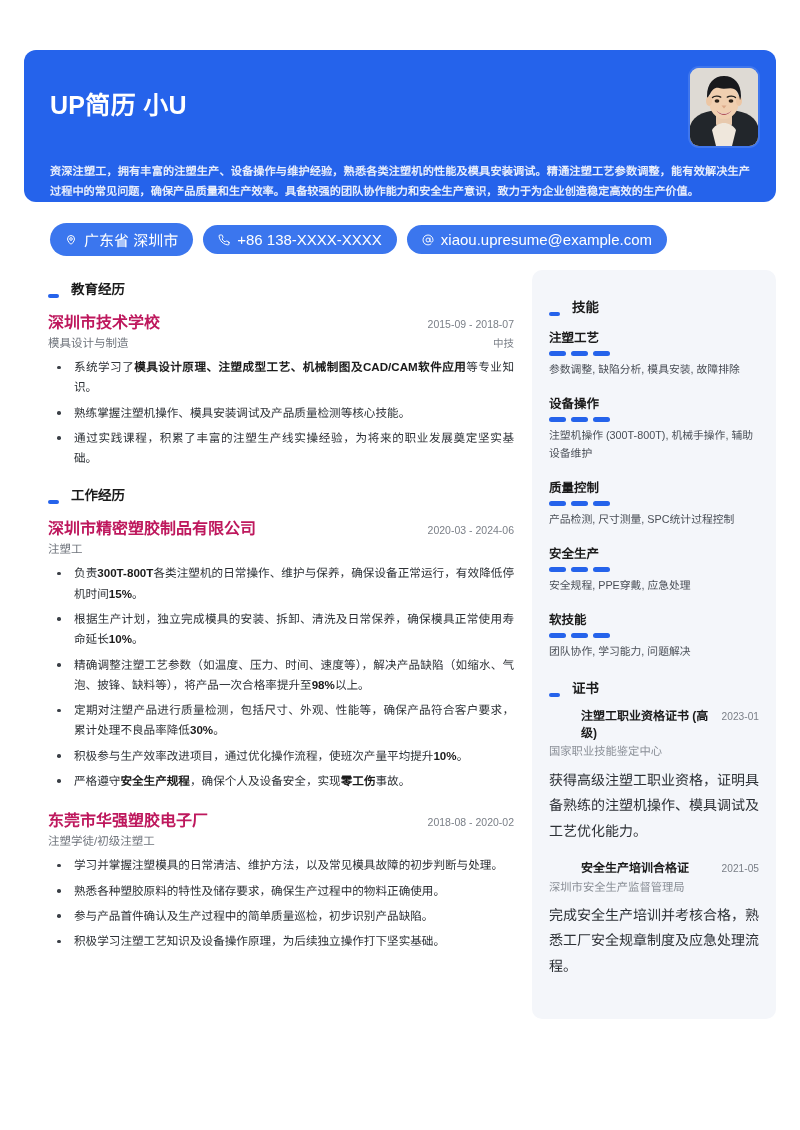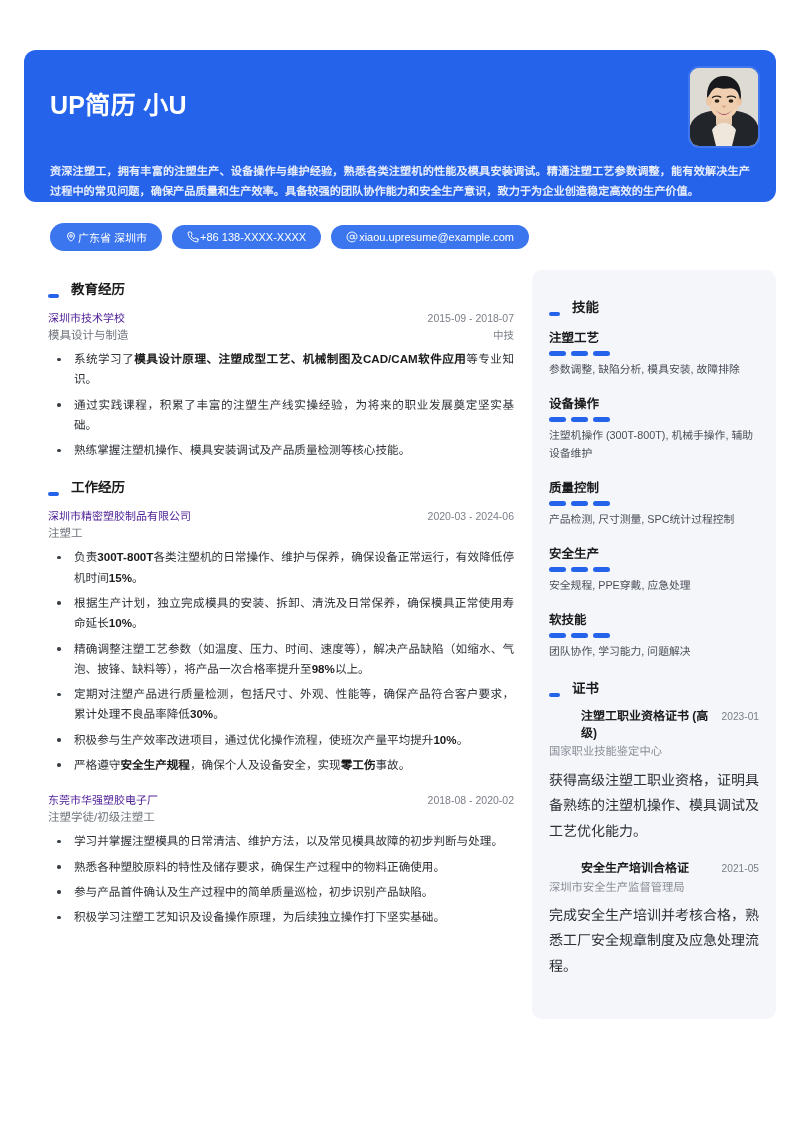--- a/index.html
+++ b/index.html
@@ -45,25 +45,25 @@
     font-size:11.2px; line-height:1.78; color:#e8eefc;
     text-align:justify;
     font-weight:bold;
   }
 
   .contacts {
     position:absolute; left:26px; top:173px;
     display:flex; gap:10px; align-items:center;
   }
   .pill {
-    display:flex; align-items:center; gap:1px;
+    display:flex; align-items:center; gap:7px;
     background:#3b76ee;
     border-radius:999px;
     padding:6px 15px;
-    font-size:11px; color:#ffffff;
+    font-size:15px; color:#ffffff;
     white-space:nowrap;
   }
   .pill .ic { display:inline-flex; width:12px; height:12px; flex:0 0 12px; }
   .pill .ic svg { width:12px; height:12px; }
 
   
   .body-wrap { position:absolute; left:0; top:278px; width:800px; }
   .left-col { position:absolute; left:24px; top:0; width:490px; }
   .right-col {
     position:absolute; left:532px; top:-8px; width:244px;
@@ -83,21 +83,21 @@
     background:#2563eb; flex:0 0 11px;
   }
   .left-col .sec-head { padding-left:24px; }
 
   
   .entry { margin-bottom:16px; }
   .entry-row {
     display:flex; justify-content:space-between; align-items:baseline;
     padding-left:24px;
   }
-  .entry-org { font-size:11px; font-weight:400; color:#4c1d95; }
+  .entry-org { font-size:16px; font-weight:700; color:#be185d; }
   .entry-date { font-size:10.5px; color:#7a7f87; white-space:nowrap; }
   .entry-sub { font-size:11.5px; color:#6f747c; padding-left:24px; margin-top:1px; }
   .entry-sub-right { font-size:10.5px; color:#7a7f87; }
 
   ul.bullets { list-style:none; margin-top:7px; padding-left:24px; }
   ul.bullets li {
     position:relative;
     padding-left:26px;
     font-size:11.6px; line-height:1.75; color:#2d3136;
     margin-bottom:5px;
@@ -209,22 +209,22 @@
           <div class="entry-row">
             <span class="entry-org">深圳市技术学校</span>
             <span class="entry-date">2015-09 - 2018-07</span>
           </div>
           <div class="entry-row">
             <span class="entry-sub" style="padding-left:0">模具设计与制造</span>
             <span class="entry-sub-right">中技</span>
           </div>
           <ul class="bullets">
               <li>系统学习了<b>模具设计原理、注塑成型工艺、机械制图及CAD/CAM软件应用</b>等专业知识。</li>
+              <li>熟练掌握注塑机操作、模具安装调试及产品质量检测等核心技能。</li>
               <li>通过实践课程，积累了丰富的注塑生产线实操经验，为将来的职业发展奠定坚实基础。</li>
-              <li>熟练掌握注塑机操作、模具安装调试及产品质量检测等核心技能。</li>
             </ul>
         </div>
       </div>
 
       <div class="sec-block" style="margin-top:14px;">
         <div class="sec-head">
           <span class="dash"></span>
           <span>工作经历</span>
         </div>
 

